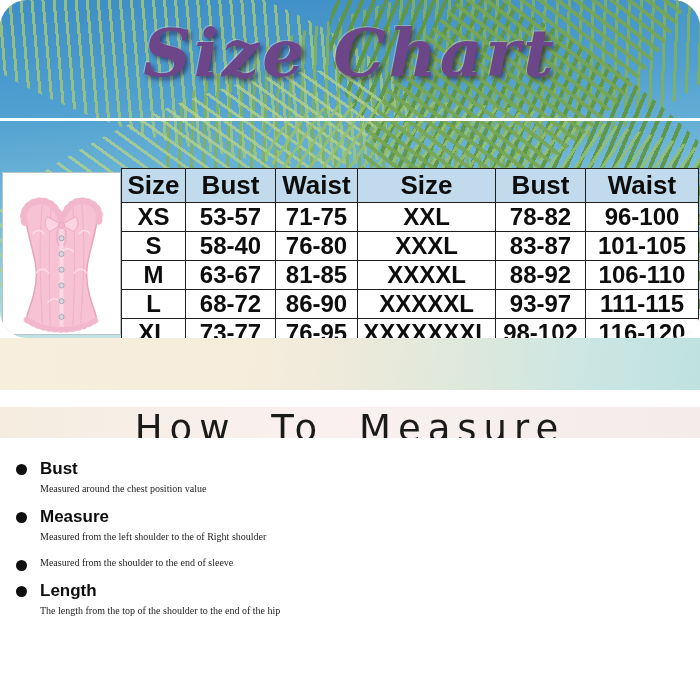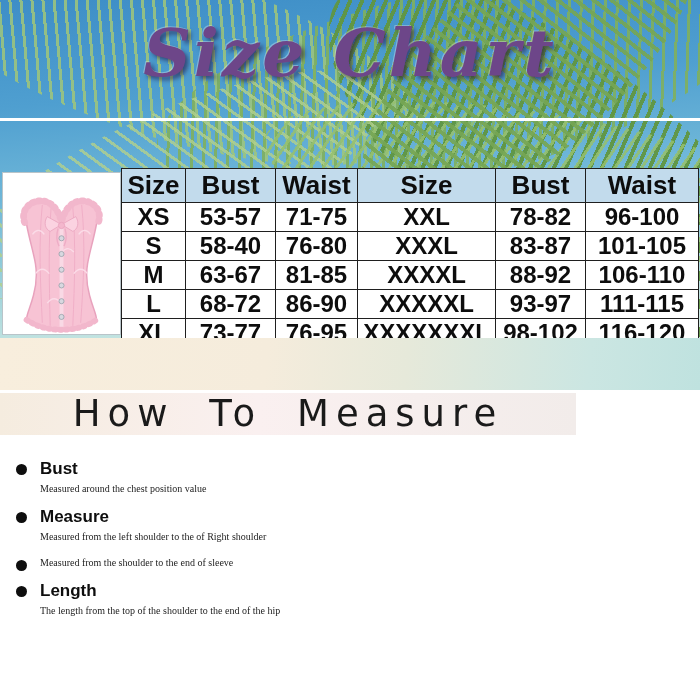--- a/index.html
+++ b/index.html
@@ -1,21 +1,21 @@
 <!DOCTYPE html>
 <html><head>
 <meta charset="utf-8">
 <style>
   html,body{margin:0;padding:0;background:#e8e8e8;}
   #stage{position:relative;width:700px;height:700px;overflow:hidden;background:#fff;
          font-family:"Liberation Sans",sans-serif;}
 
   
   .top-section{position:absolute;top:0;left:0;width:700px;height:338px;overflow:hidden;
-    background:linear-gradient(176deg,#3e8ec7 0%,#4f9fd0 28%,#6fb7d8 52%,#93cdd9 70%,#bfe2e0 88%,#d8ece4 100%);}
+    background:linear-gradient(176deg,#3e8ec7 0%,#4f9fd0 28%,#6fb7d8 52%,#93cdd9 70%,#bfe2e0 88%,#d8ece4 100%);border-radius:27px;}
   .frond{position:absolute;clip-path:ellipse(50% 38% at 50% 50%);}
   .f1{top:-55px;left:-90px;width:520px;height:220px;transform:rotate(17deg);
       background:repeating-linear-gradient(68deg,transparent 0 5px,rgba(160,198,122,.85) 5px 8px,transparent 8px 11px);}
   .f2{top:-40px;left:150px;width:600px;height:250px;transform:rotate(-13deg);
       background:repeating-linear-gradient(105deg,transparent 0 5px,rgba(128,176,94,.9) 5px 8px,transparent 8px 12px);}
   .f3{top:20px;right:-140px;width:560px;height:300px;transform:rotate(38deg);
       background:repeating-linear-gradient(75deg,transparent 0 4px,rgba(96,150,66,.95) 4px 8px,transparent 8px 11px);}
   .f4{top:90px;left:-60px;width:460px;height:190px;transform:rotate(-24deg);
       background:repeating-linear-gradient(60deg,transparent 0 5px,rgba(178,208,140,.8) 5px 8px,transparent 8px 12px);}
   .f5{top:90px;left:260px;width:560px;height:190px;transform:rotate(9deg);
@@ -38,24 +38,24 @@
     table-layout:fixed;width:577px;background:#fff;}
   .size-table th,.size-table td{border:1.6px solid #1f1f1f;text-align:center;vertical-align:middle;
     padding:0;color:#0d0d0d;font-family:"Liberation Sans",sans-serif;overflow:hidden;white-space:nowrap;}
   .size-table th{height:33px;font-size:26px;font-weight:700;background:#c2dbec;}
   .size-table td{height:27px;font-size:24px;font-weight:700;background:#fff;margin-left:16px;}
   .c1{width:64px;} .c2{width:90px;} .c3{width:82px;} .c4{width:138px;} .c5{width:90px;} .c6{width:113px;}
 
   
   .beach-band{position:absolute;top:338px;left:0;width:700px;height:52px;
     background:linear-gradient(95deg,#f8eedd 0%,#f5ecdc 38%,#e6e9da 58%,#cbe6e2 84%,#bfe2df 100%);}
-  .measure-band{position:absolute;top:390px;left:0;width:576px;height:48px;box-sizing:border-box;
+  .measure-band{position:absolute;top:404px;left:0;width:700px;height:48px;box-sizing:border-box;
     border-top:3px solid #fff;border-bottom:3px solid #fff;
     background:linear-gradient(90deg,#f5ecdf 0%,#faf0f0 45%,#f2ecea 100%);
-    display:flex;align-items:flex-end;justify-content:center;}
+    display:flex;align-items:center;justify-content:center;}
   .measure-title{font-family:"DejaVu Sans",sans-serif;font-size:37px;font-weight:400;
     letter-spacing:7px;word-spacing:16px;color:#1a1a1a;}
 
   
   .content{position:absolute;top:438px;left:0;width:700px;height:262px;background:#fff;}
   .guide{position:absolute;left:14px;top:22px;width:294px;}
   .guide-item{position:relative;padding-left:26px;margin-bottom:13px;}
   .bullet{position:absolute;left:2px;top:4px;width:11px;height:11px;border-radius:50%;background:#0e0e0e;}
   .guide-label{font-size:17px;font-weight:700;color:#0e0e0e;line-height:1.1;}
   .guide-desc{font-family:"Liberation Serif",serif;font-size:10px;line-height:1.32;color:#1c1c1c;margin-top:3px;}

